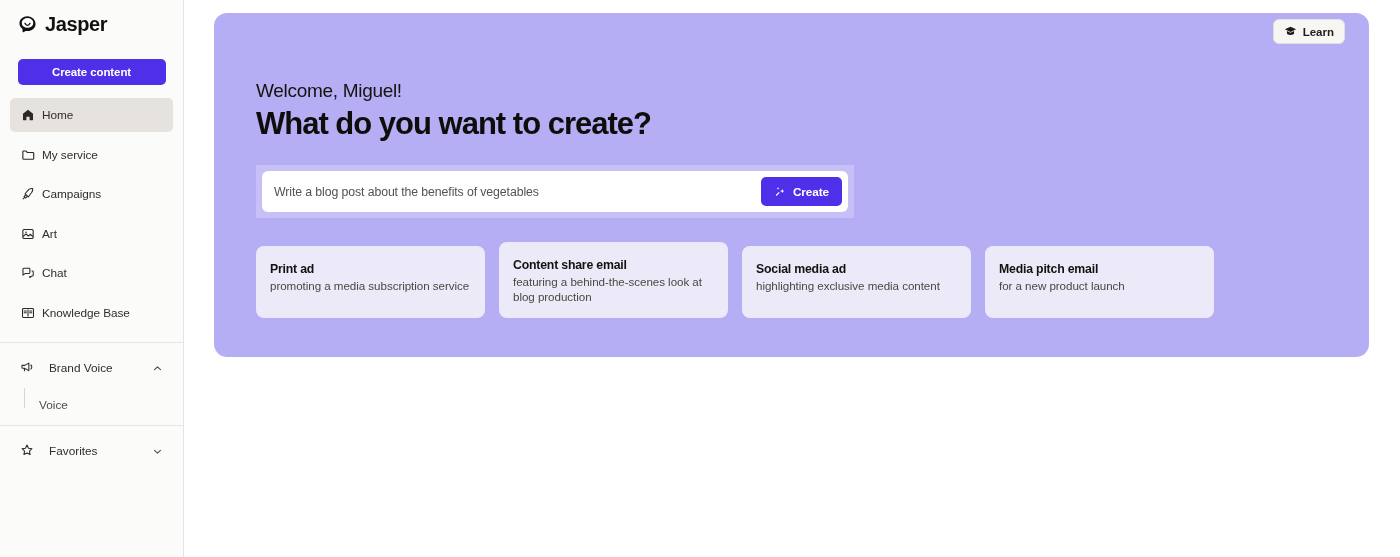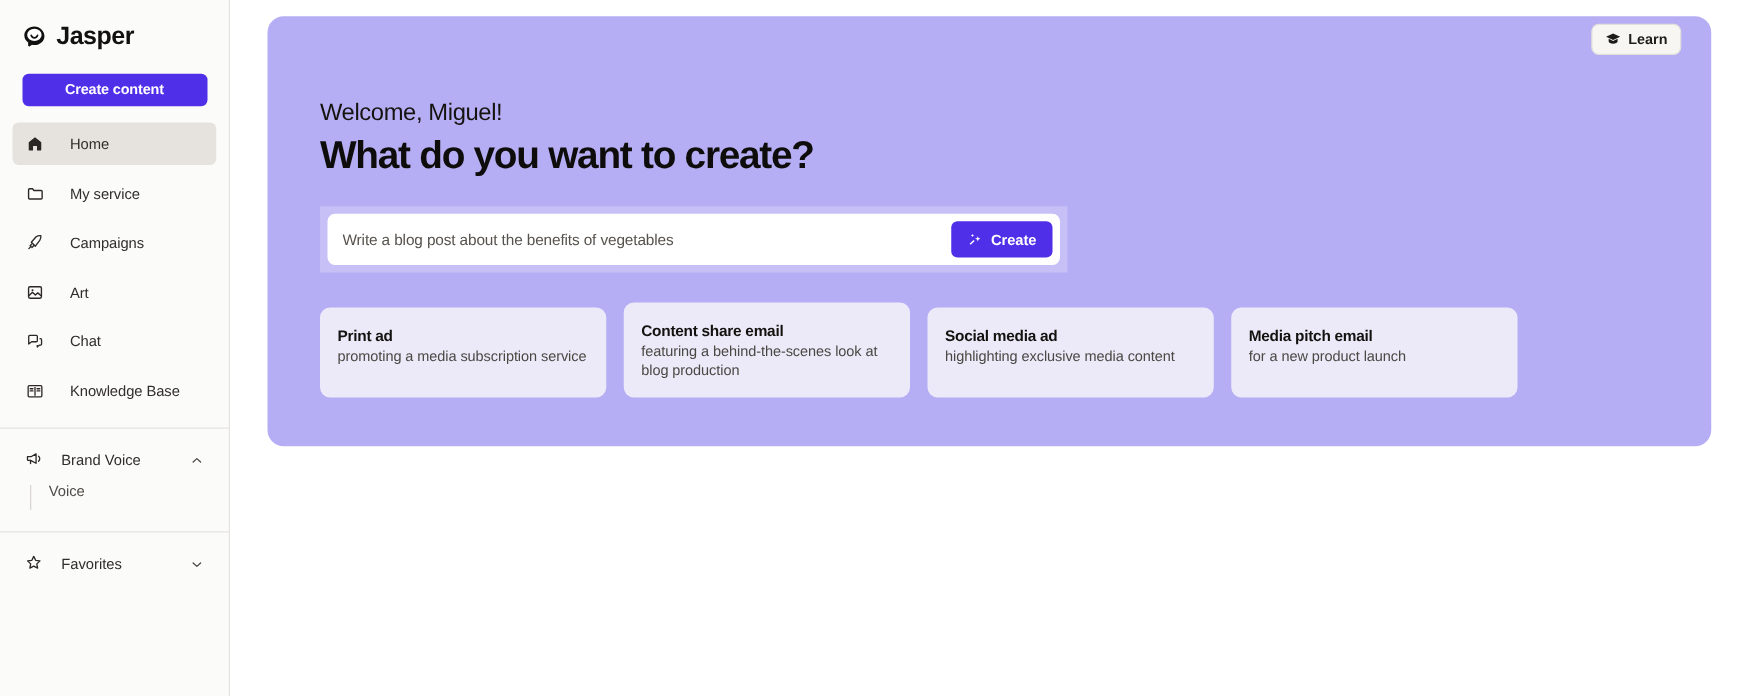--- a/index.html
+++ b/index.html
@@ -27,21 +27,20 @@
     height: 557px;
     background: #fbfbfa;
     border-right: 1px solid #e6e4e0;
     flex: 0 0 184px;
     position: relative;
     padding-top: 0;
   }
 
   .brand {
     display: flex;
-    align-items: center;
     gap: 7px;
     padding: 14px 0 0 17px;
     height: 44px;
   }
   .brand-logo { width: 21px; height: 21px; display: block; }
   .brand-name {
     font-size: 20px;
     font-weight: 700;
     color: #12110f;
     letter-spacing: -0.4px;
@@ -64,21 +63,21 @@
     text-align: center;
     cursor: pointer;
     letter-spacing: -0.1px;
   }
 
   .nav-section { margin-top: 13px; }
 
   .nav-item {
     display: flex;
     align-items: center;
-    gap: 21px;
+    gap: 7px;
     height: 27px;
     margin: 0 10px;
     padding: 17px 10px;
     border-radius: 5px;
     cursor: pointer;
     color: #302d2a;
     font-size: 11.8px;
     font-weight: 500;
     letter-spacing: -0.05px;
   }
@@ -113,21 +112,21 @@
   .subnav { position: relative; margin: 4px 0 0 0; padding-left: 0; }
   .subnav:before {
     content: "";
     position: absolute;
     left: 24px; top: 2px; bottom: 4px;
     width: 1px;
     background: #d9d6d1;
   }
   .sub-item {
     display: flex;
-    align-items: flex-start;
+    align-items: flex-end;
     height: 26px;
     margin: 0 10px 13px 10px;
     padding-left: 29px;
     border-radius: 5px;
     color: #504c47;
     font-size: 11.8px;
     font-weight: 500;
     cursor: pointer;
   }
 

